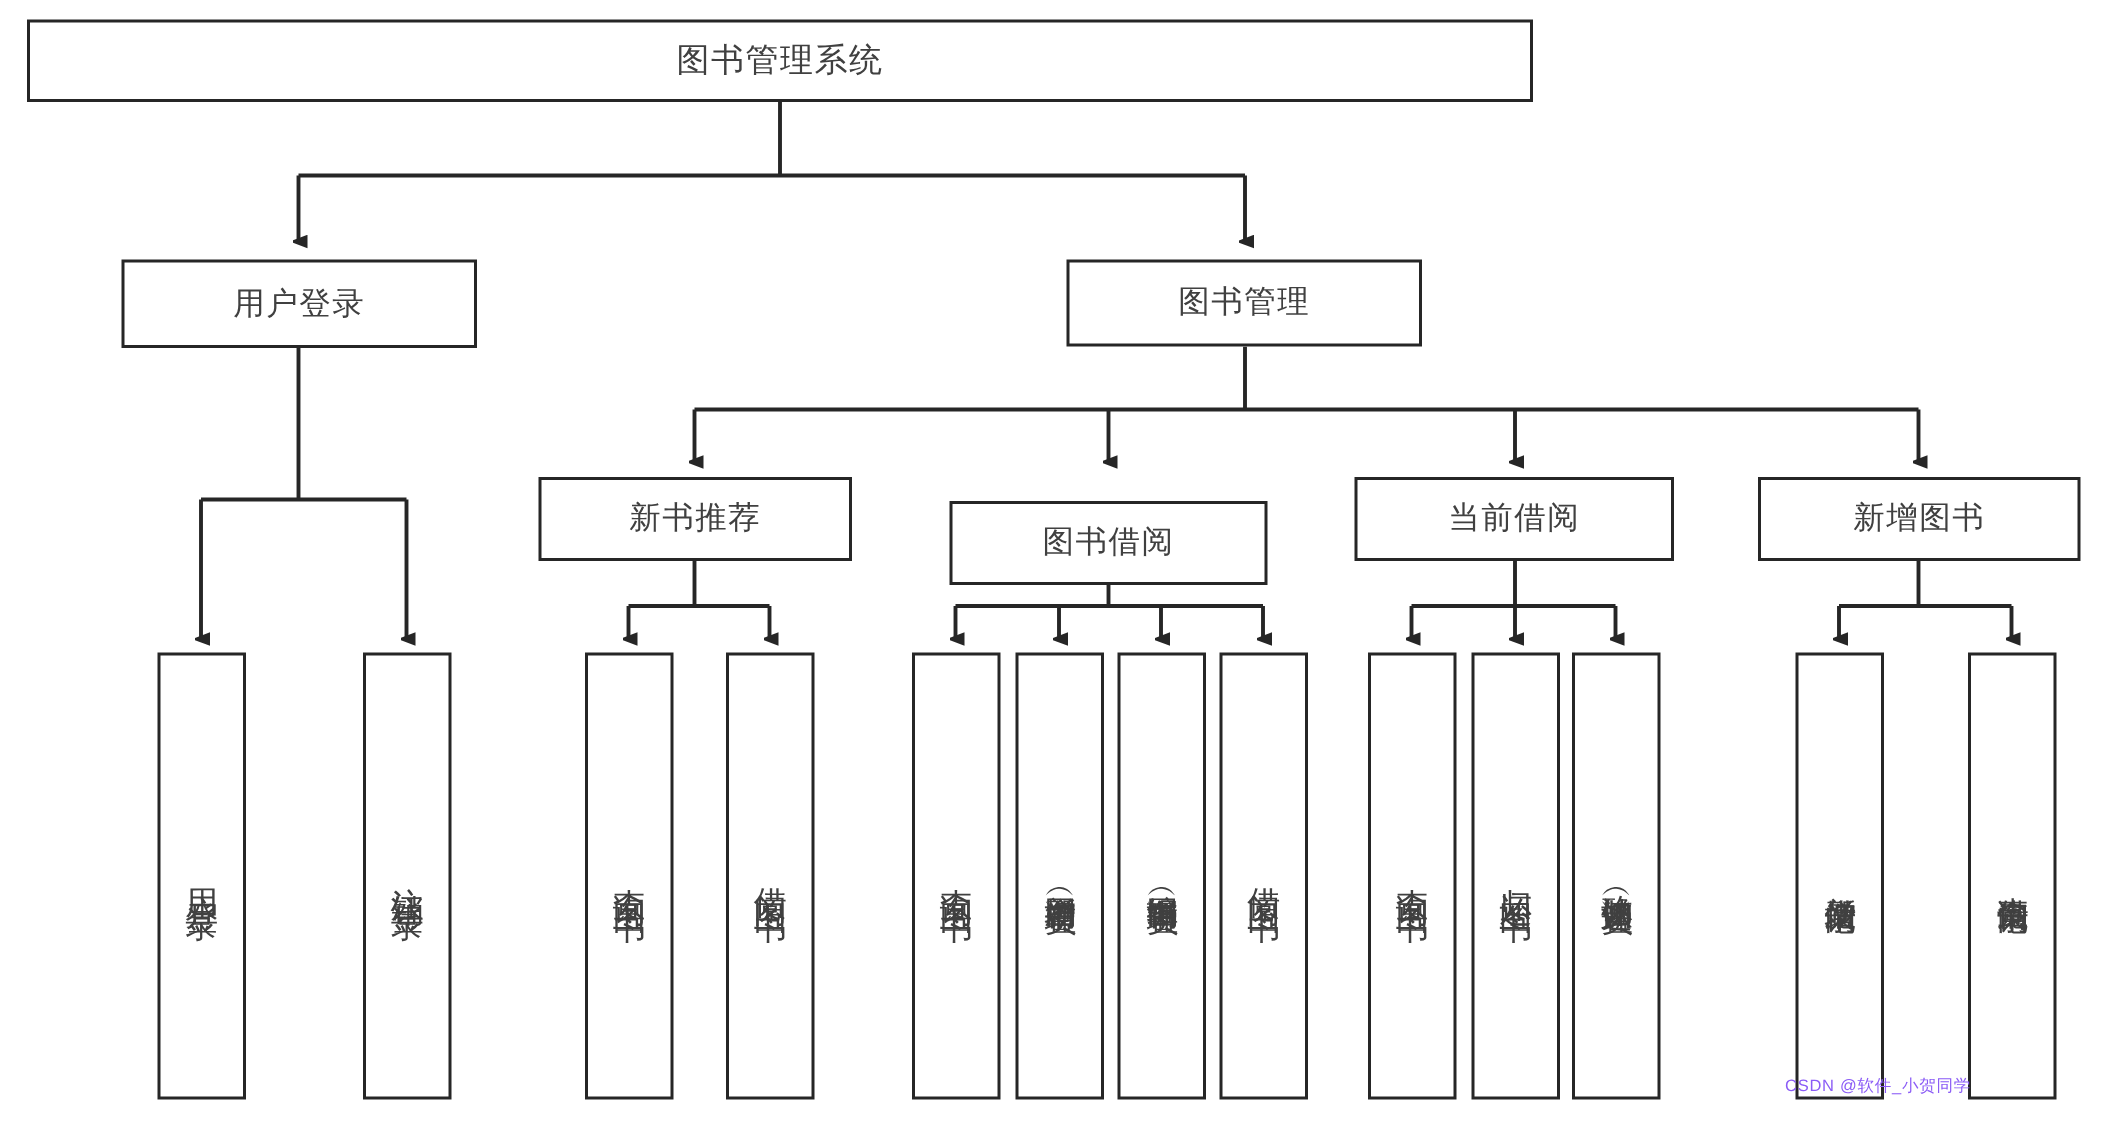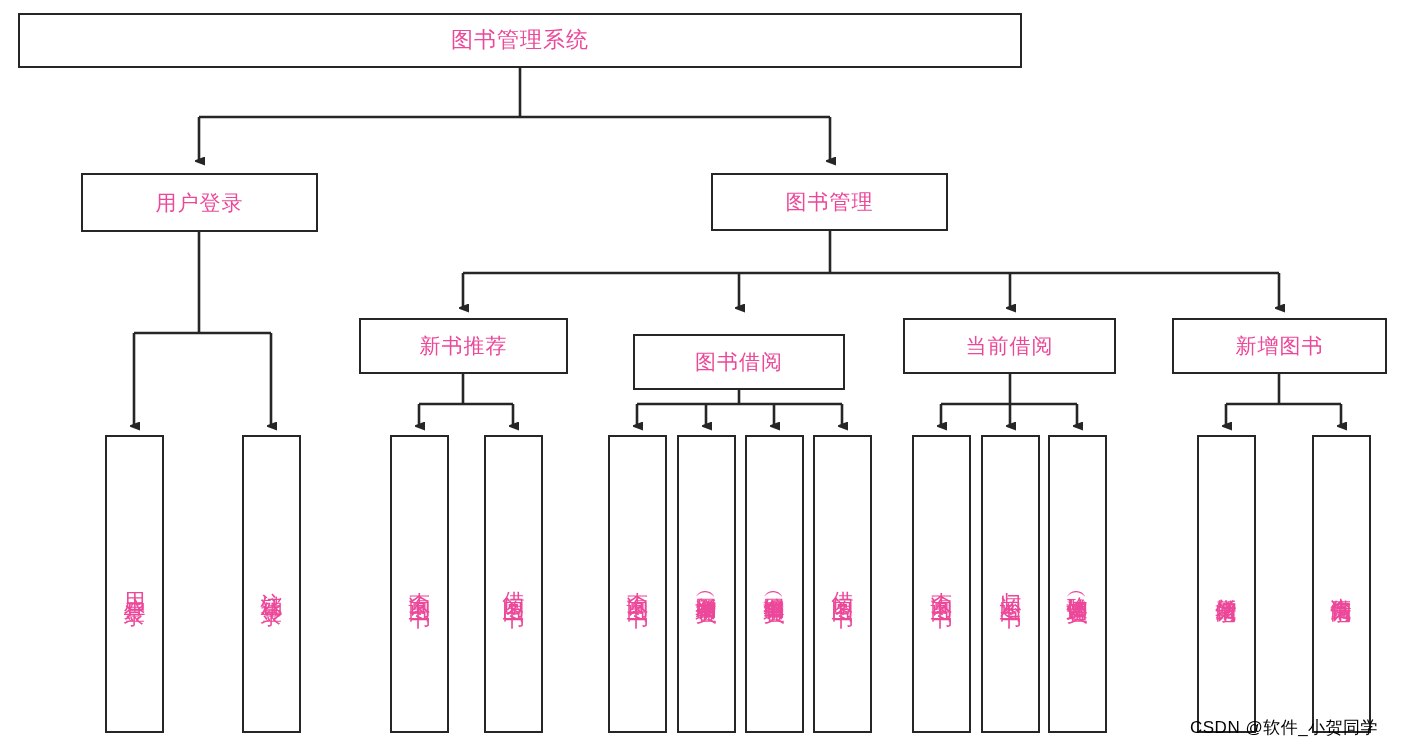--- a/index.html
+++ b/index.html
@@ -26,21 +26,21 @@
     pointer-events: none;
   }
   .node {
     position: absolute;
     box-sizing: border-box;
     border: 2px solid #262626;
     background: #ffffff;
     display: flex;
     align-items: center;
     justify-content: center;
-    color: #ec4899;
+    color: #404040;
     text-align: center;
   }
   .node.horiz {
     font-size: 21px;
     letter-spacing: 1px;
     line-height: 1.2;
   }
   .node.root {
     font-size: 22px;
   }
@@ -56,22 +56,22 @@
     letter-spacing: 1px;
     font-size: 21px;
   }
   .vtext {
     writing-mode: vertical-rl;
     text-orientation: upright;
     display: block;
   }
   .watermark {
     position: absolute;
-    font-size: 17px;
-    color: #000000;
+    font-size: 11px;
+    color: #8b5cf6;
     white-space: nowrap;
     letter-spacing: 0.5px;
   }
 </style>
 </head>
 <body>
 
 <div id="canvas">
 
   <svg class="wires" viewBox="0 0 1405 747">

